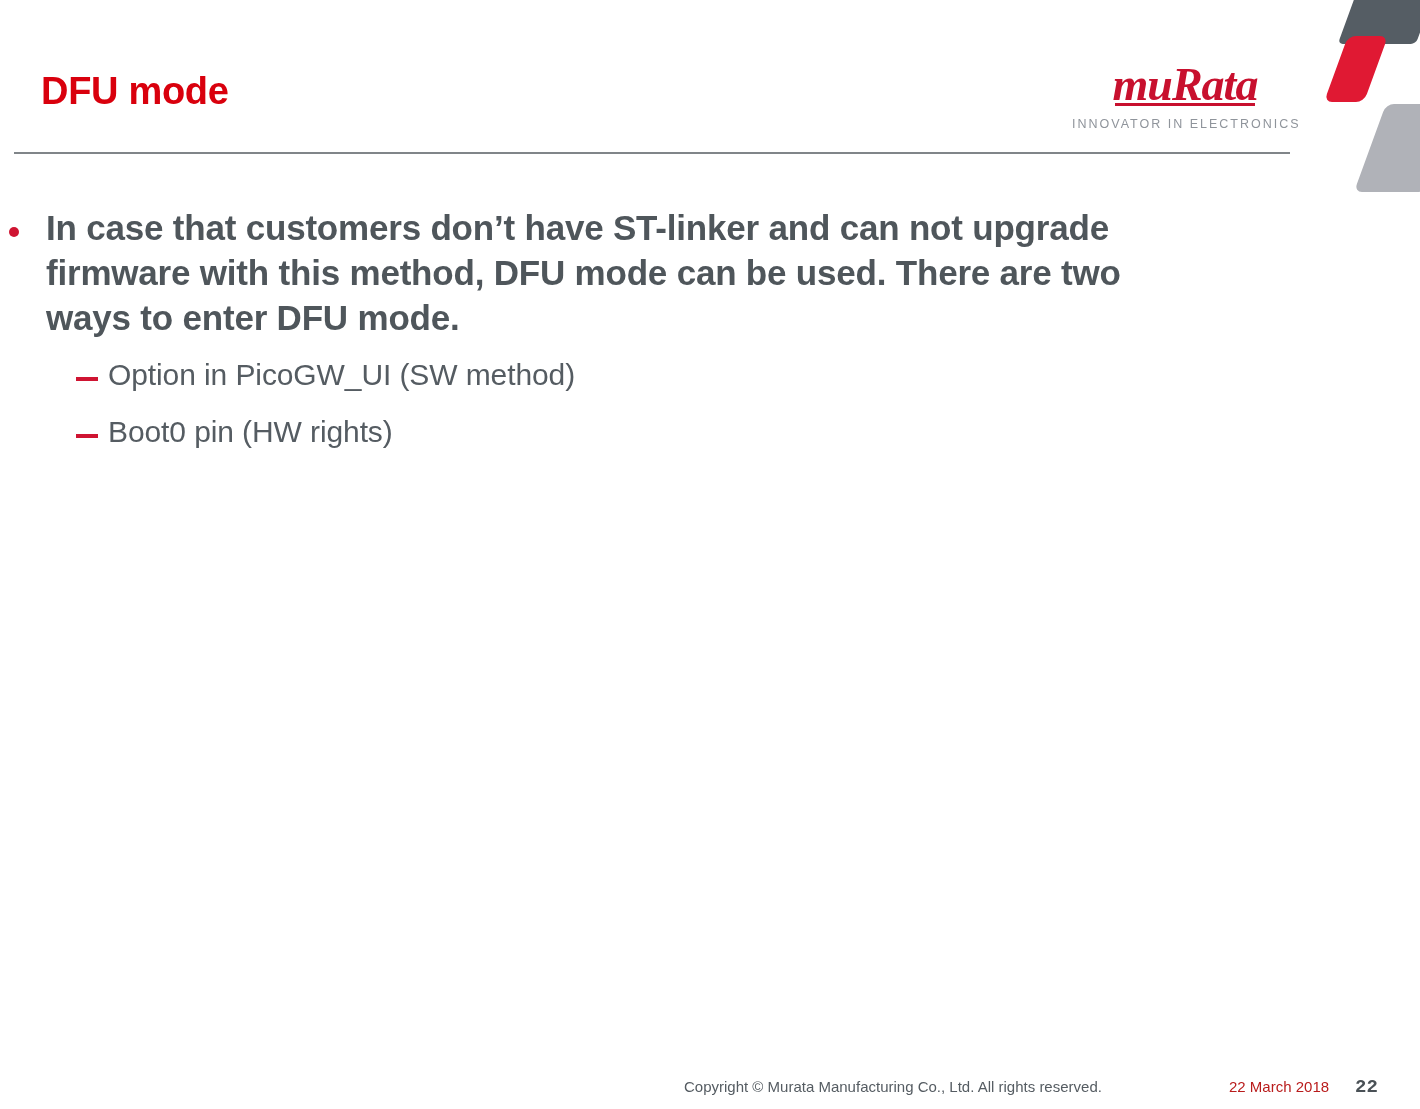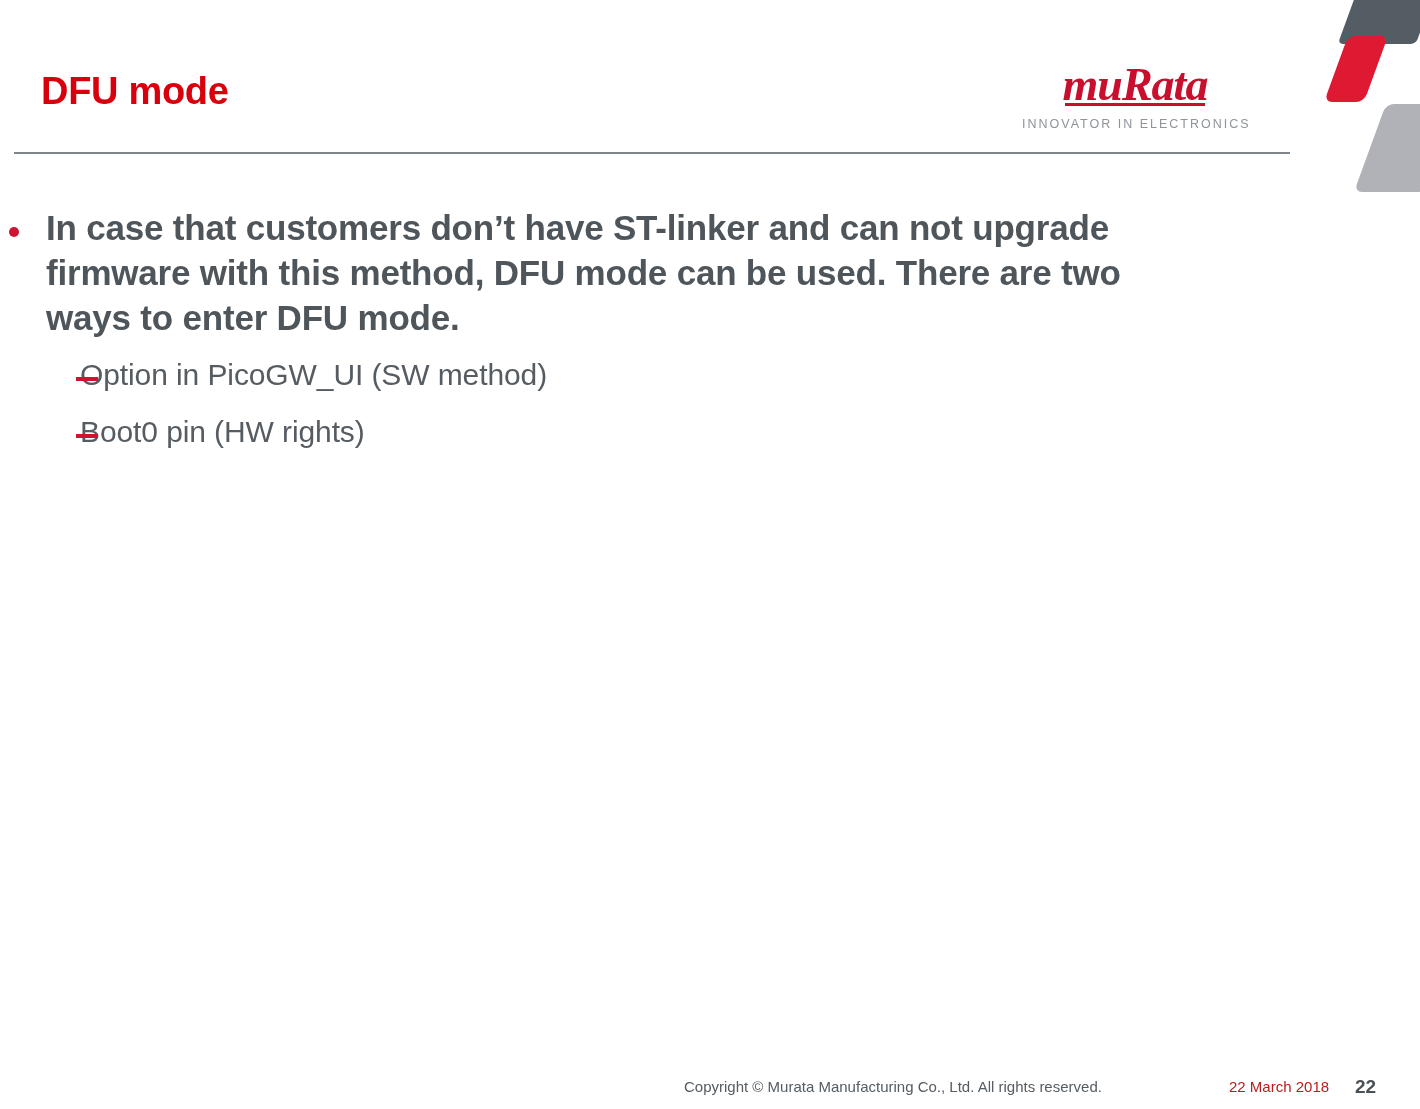--- a/index.html
+++ b/index.html
@@ -75,21 +75,21 @@
     left: 14px;
     top: 152px;
     width: 1276px;
     height: 2px;
     background: #808589;
   }
 
   
   .logo-block {
     position: absolute;
-    left: 1022px;
+    left: 1072px;
     top: 62px;
     width: 226px;
     text-align: center;
   }
   .logo-word {
     font-family: "Liberation Serif", serif;
     font-style: italic;
     font-weight: bold;
     font-size: 46px;
     color: #c8102e;
@@ -141,21 +141,21 @@
     width: 10px;
     height: 10px;
     border-radius: 50%;
     background: #cf1432;
   }
   .sub-list {
     margin-top: 20px;
   }
   .bullet-l2 {
     position: relative;
-    padding-left: 80px;
+    padding-left: 108px;
     font-size: 30px;
     font-weight: normal;
     color: #555c62;
     line-height: 1.0;
     margin-bottom: 27px;
     letter-spacing: -0.1px;
   }
   .bullet-l2 > .dash {
     position: absolute;
     left: 76px;
@@ -191,20 +191,21 @@
     white-space: nowrap;
   }
   .footer-pagenum {
     position: absolute;
     left: 1355px;
     top: 0px;
     font-size: 19px;
     font-weight: bold;
     color: #4a5156;
     white-space: nowrap;
+    font-family: Liberation Mono, monospace;
   }
 </style>
 </head>
 <body>
 
 <div class="slide">
 
   <div class="corner-deco">
     <div class="deco-shape deco-dark"></div>
     <div class="deco-shape deco-red"></div>

